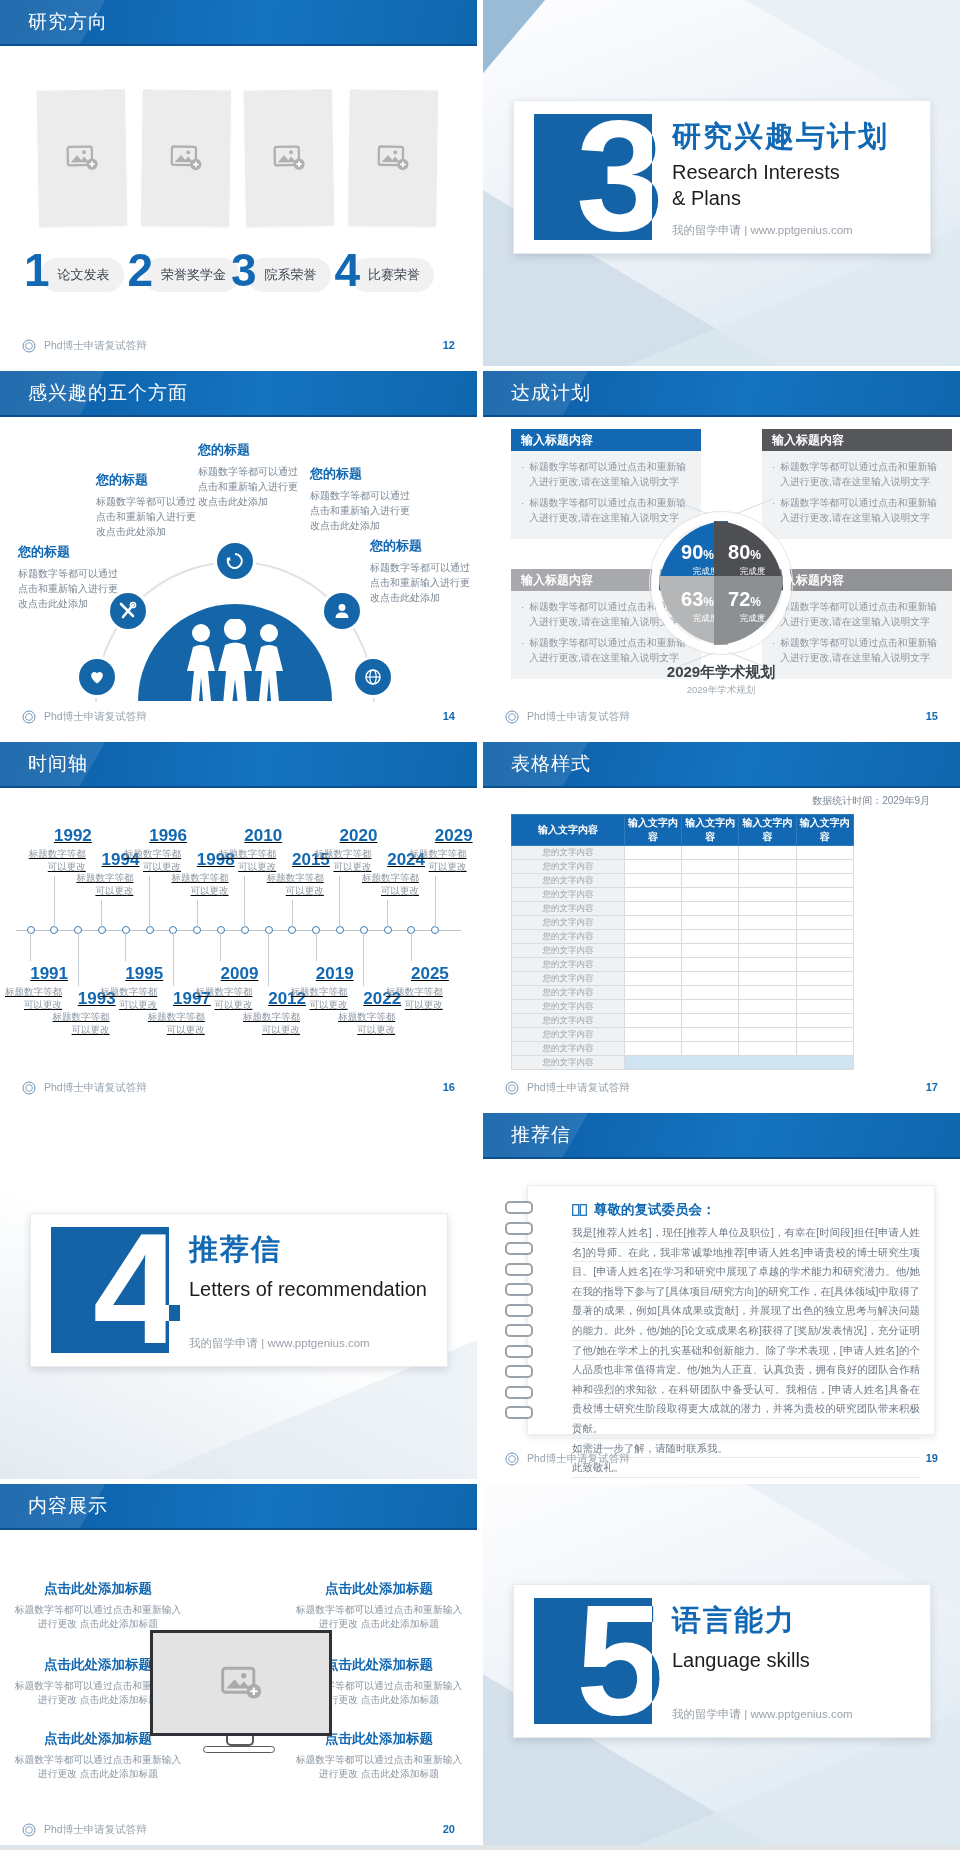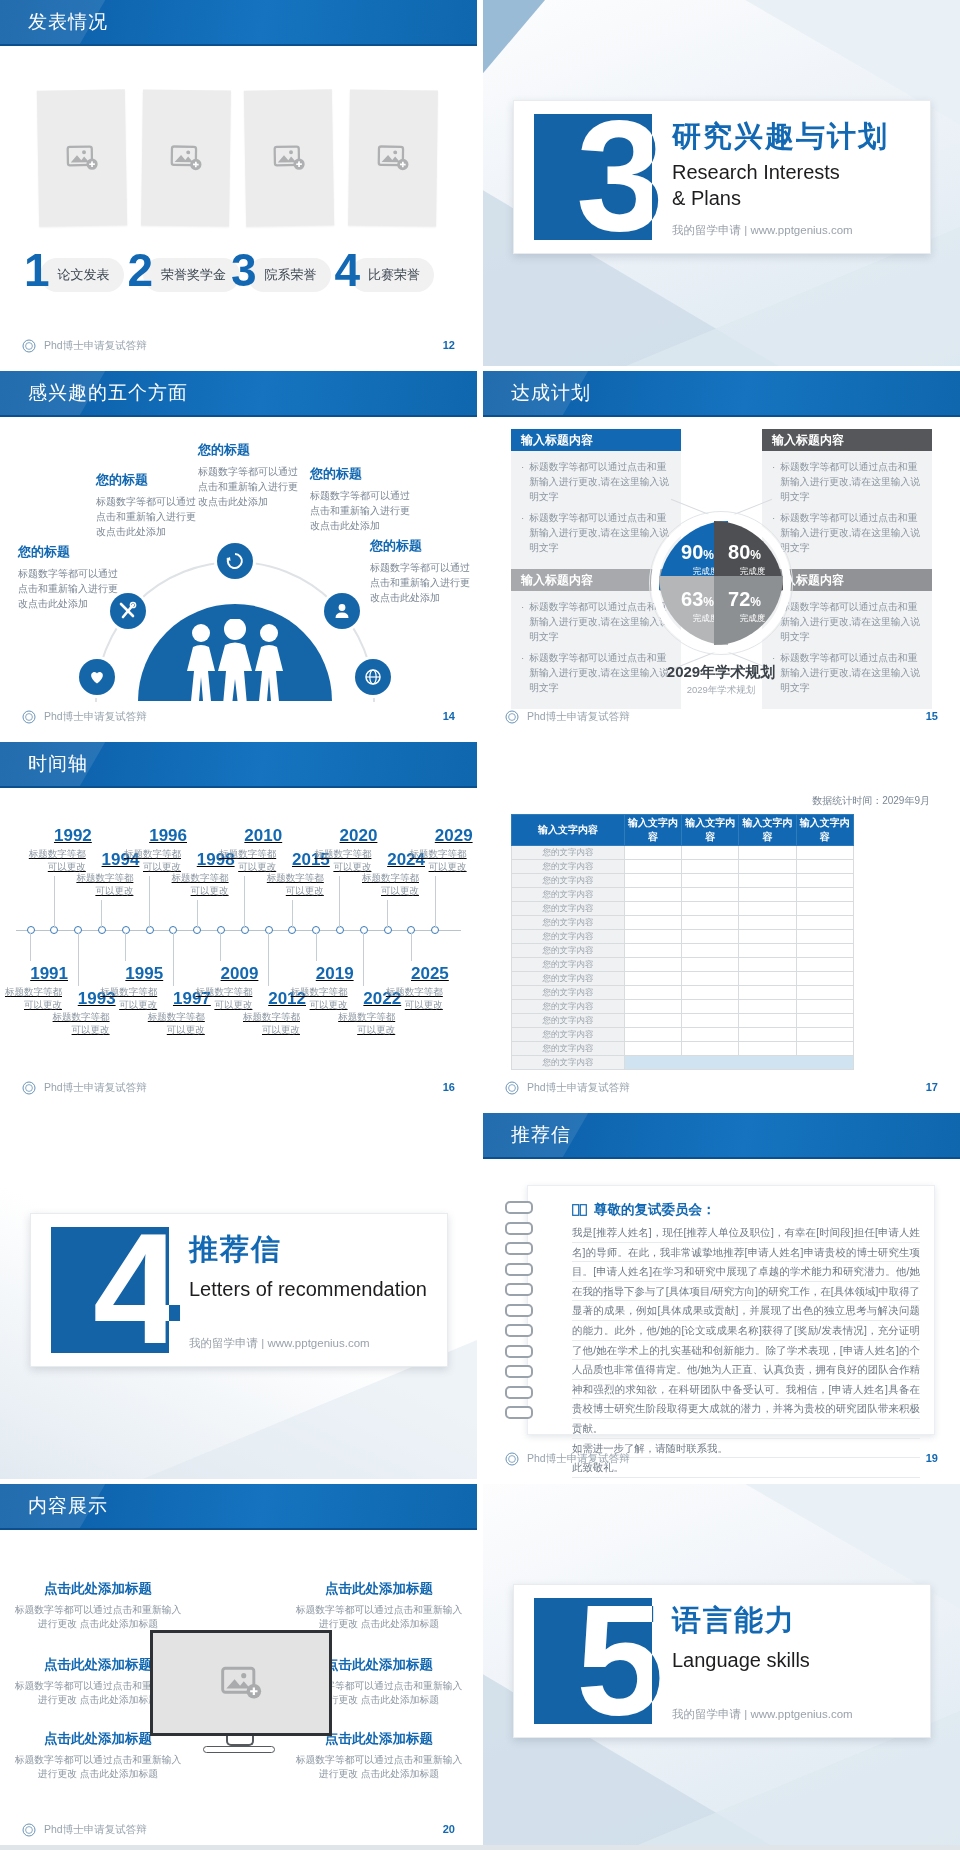--- a/index.html
+++ b/index.html
@@ -40,21 +40,21 @@
   
   .arc-wrap{position:absolute;left:95px;top:190px;width:280px;height:141px;overflow:hidden;}
   .arc-wrap .ring{position:absolute;left:0;top:0;width:276px;height:276px;border:2px solid #dfe3e6;border-radius:50%;}
   .semi{position:absolute;left:138px;top:233px;width:194px;height:97px;background:#1566a9;border-radius:194px 194px 0 0;overflow:hidden;}
   .semi svg{position:absolute;left:50%;bottom:-4px;transform:translateX(-50%);}
   .a-ico{position:absolute;width:36px;height:36px;border-radius:50%;background:#1566a9;display:flex;align-items:center;justify-content:center;box-shadow:0 0 0 3px #fff;}
   .asp-blk{position:absolute;width:106px;}
   .asp-t{font-size:13px;font-weight:800;color:#1268b2;margin-bottom:5px;}
   .asp-x{font-size:10px;line-height:15px;color:#7b8794;}
   
-  .pbox{position:absolute;width:170px;}
+  .pbox{position:absolute;width:190px;}
   .pbox-h{height:22px;line-height:22px;padding-left:10px;color:#fff;font-size:12px;font-weight:bold;}
   .pbox-b{background:#f1f2f3;padding:8px 10px;}
   .pbox-li{display:flex;font-size:9.8px;line-height:15px;color:#8a95a0;margin-bottom:6px;}
   .pbox-li .dot{margin-right:5px;}
   .hb{background:#1268b2;} .hd{background:#55575a;} .hl{background:#a7a9ac;} .hm{background:#909295;}
   .quad-wrap{position:absolute;left:176px;top:150px;width:124px;height:124px;border-radius:50%;box-shadow:0 0 0 8px #fff;}
   .quad-wrap::before{content:'';position:absolute;inset:-10px;border:1px solid #e2e6e9;border-radius:50%;}
   .quad{position:absolute;width:61px;height:61px;color:#fff;display:flex;flex-direction:column;align-items:center;justify-content:center;}
   .q-tl{left:0;top:0;border-radius:124px 0 0 0;background:#1268b2;padding:8px 0 0 8px;}
   .q-tr{right:0;top:0;border-radius:0 124px 0 0;background:#4d4f52;padding:8px 8px 0 0;}
@@ -98,21 +98,21 @@
   .bottom-strip{position:absolute;left:0;right:0;bottom:0;height:5px;background:#e0e5e9;}
 </style>
 </head>
 <body>
 
 <div class="sheet">
 <div class="grid">
 
   <section class="slide">
     <div class="slide-header">
-      <span class="sh-title">发表情况</span>
+      <span class="sh-title">研究方向</span>
     </div>
     <div id="honor-cards">
           <div class="photo-card" style="left: 38px; transform: rotate(-1deg);">
             <svg width="34" height="34" viewBox="0 0 24 24">
               <rect x="2" y="4" width="17" height="13" rx="1.5" fill="none" stroke="#aeb0b2" stroke-width="1.6"></rect>
               <circle cx="13.5" cy="8" r="1.4" fill="#aeb0b2"></circle>
               <path d="M4 15 l4.5-5 3 3.5 2-2.5 3.5 4z" fill="#aeb0b2"></path>
               <circle cx="19" cy="16.5" r="4" fill="#aeb0b2"></circle>
               <path d="M19 14.5v4M17 16.5h4" stroke="#fff" stroke-width="1.2" fill="none"></path>
             </svg>
@@ -482,20 +482,23 @@
       <span class="sf-logo"><svg width="14" height="14" viewBox="0 0 14 14">
               <circle cx="7" cy="7" r="6" fill="none" stroke="#6a93b8" stroke-width="1"></circle>
               <circle cx="7" cy="7" r="3.4" fill="none" stroke="#6a93b8" stroke-width="0.8"></circle>
             </svg></span>
       <span class="sf-brand">Phd博士申请复试答辩</span>
       <span class="sf-page">16</span>
     </footer>
   </section>
 
   <section class="slide">
+    <div class="slide-header">
+      <span class="sh-title">表格样式</span>
+    </div>
     <div class="stat-time">数据统计时间：2029年9月</div>
     <table class="tbl" id="style-table">
       <colgroup>
             <col style="width:33%">
             <col style="width:16.75%">
             <col style="width:16.75%">
             <col style="width:16.75%">
             <col style="width:16.75%">
           </colgroup>
       <thead>

